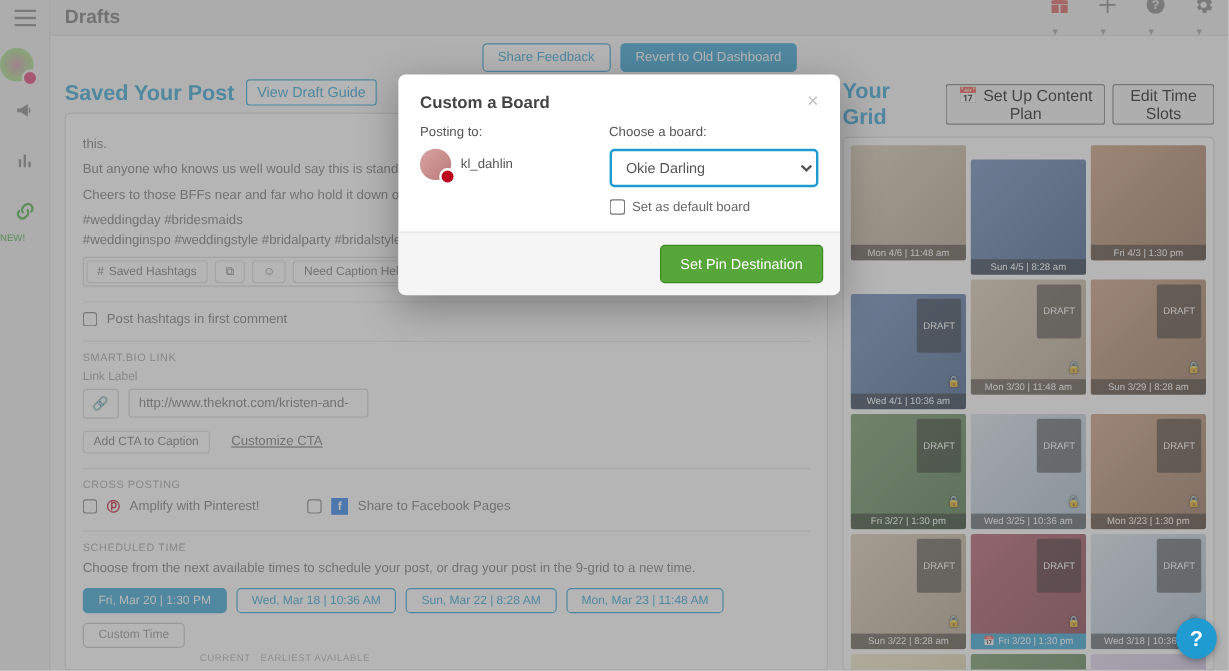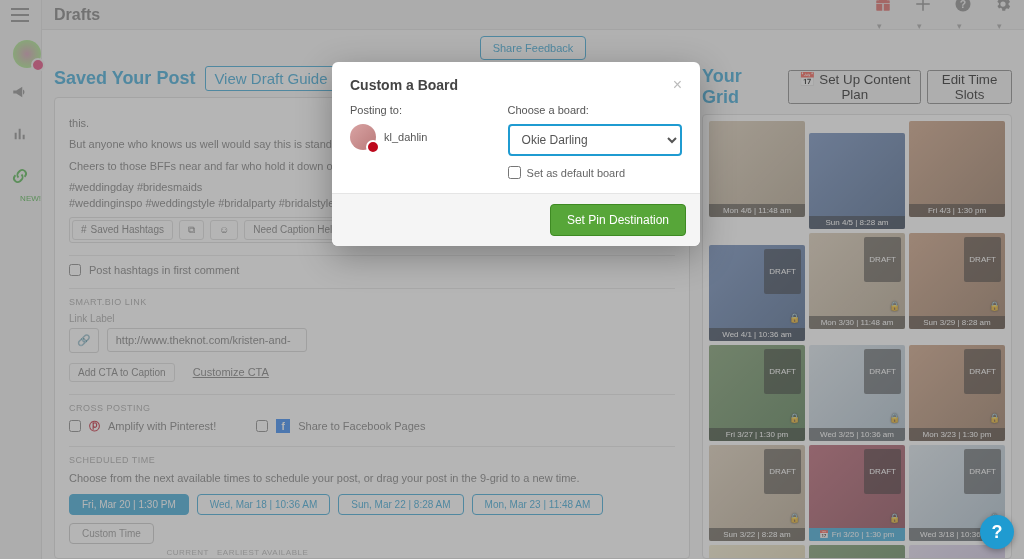--- a/index.html
+++ b/index.html
@@ -1,18 +1,18 @@
 <!DOCTYPE html>
 <html><head>
 <meta charset="utf-8">
 <style>
   * { box-sizing: border-box; margin:0; padding:0; font-family: -apple-system, Helvetica, Arial, sans-serif; }
   body { width:1024px; height:559px; background:#f5f5f5; overflow:hidden; position:relative; }
   
-  .leftrail { position:absolute; left:0; top:0; width:42px; height:559px; background:#eeeeee; border-right:1px solid #d9d9d9; display:flex; flex-direction:column; align-items:flex-end; }
+  .leftrail { position:absolute; left:0; top:0; width:42px; height:559px; background:#eeeeee; border-right:1px solid #d9d9d9; display:flex; flex-direction:column; align-items:flex-start; }
   .leftrail .hamburger { width:42px; height:30px; display:flex; align-items:center; justify-content:center; color:#7d7d7d; font-size:20px; }
   .leftrail .avatar { width:28px; height:28px; border-radius:50%; background:radial-gradient(circle,#cc8fa8,#8f6); margin-top:10px; position:relative; }
   .leftrail .avatar .ig { position:absolute; right:-4px; bottom:-4px; width:14px; height:14px; border-radius:50%; background:#e1306c; border:2px solid #eee; }
   .leftrail .ritem { width:42px; height:36px; display:flex; align-items:center; justify-content:center; color:#7d7d7d; font-size:16px; margin-top:6px; }
   .leftrail .new { color:#3aaa35; font-size:8px; text-align:center; }
   
   .topbar { position:absolute; left:42px; top:0; right:0; height:30px; background:#eaeaea; border-bottom:1px solid #d9d9d9; display:flex; align-items:center; padding:0 12px; }
   .topbar .title { color:#6b6b6b; font-size:16px; font-weight:600; }
   .topbar .spacer { flex:1; }
   .topbar .topicon { color:#8b8b8b; font-size:18px; margin-left:22px; position:relative; }
@@ -20,21 +20,21 @@
   
   .secondbar { position:absolute; left:42px; top:30px; right:0; height:36px; display:flex; align-items:center; justify-content:center; padding:0 12px; gap:8px; }
   .btn { border:1px solid #1f9bd1; color:#1f9bd1; background:#fff; border-radius:4px; font-size:11px; padding:5px 12px; cursor:pointer; }
   .btn.solid { background:#1f9bd1; color:#fff; }
   
   .maincols { position:absolute; left:42px; top:66px; right:0; bottom:0; display:flex; gap:12px; padding:0 12px 0 12px; }
   .leftcol { flex:1.1; display:flex; flex-direction:column; }
   .rightcol { width:310px; display:flex; flex-direction:column; }
   .panelhead { display:flex; align-items:center; gap:10px; margin-bottom:6px; }
   .panelhead h2 { color:#1f9bd1; font-size:18px; font-weight:600; }
-  .panelhead .smallbtn { border:1px solid #1f9bd1; color:#1f9bd1; background:#fff; border-radius:3px; font-size:15px; padding:3px 8px; cursor:pointer; }
+  .panelhead .smallbtn { border:1px solid #1f9bd1; color:#1f9bd1; background:#fff; border-radius:3px; font-size:12px; padding:3px 8px; cursor:pointer; }
   .panel { background:#fff; border:1px solid #d9d9d9; border-radius:4px; flex:1; min-height:0; }
   .leftpanel { padding:12px 14px; font-size:11px; color:#6b6b6b; overflow:hidden; }
   .leftpanel p { margin:6px 0; line-height:1.4; }
   .pillrow { display:flex; gap:6px; border:1px solid #d9d9d9; border-radius:3px; width:max-content; padding:2px; margin-top:4px; }
   .pill { border:1px solid #d9d9d9; border-radius:3px; padding:3px 8px; font-size:10px; color:#6b6b6b; background:#fff; display:flex; align-items:center; gap:4px; }
   .section { border-top:1px solid #e5e5e5; margin-top:12px; padding-top:8px; }
   .seclabel { font-size:9px; letter-spacing:0.5px; color:#9a9a9a; text-transform:uppercase; margin-bottom:6px; }
   .checkbox-row { display:flex; align-items:center; gap:8px; font-size:11px; color:#6b6b6b; }
   .checkbox-row input { width:12px; height:12px; }
   .field { border:1px solid #d0d0d0; border-radius:3px; padding:5px 8px; font-size:11px; color:#6b6b6b; background:#fff; }
@@ -138,20 +138,21 @@
   </div>
   <div class="topicon caret">
     <svg width="18" height="18" viewBox="0 0 24 24">
         <path fill="#7d7d7d" d="M19.4 13a7.5 7.5 0 0 0 0-2l2-1.6-2-3.4-2.4 1a7.4 7.4 0 0 0-1.7-1L15 3h-4l-.4 2.5a7.4 7.4 0 0 0-1.7 1l-2.4-1-2 3.4L6.6 11a7.5 7.5 0 0 0 0 2l-2 1.6 2 3.4 2.4-1a7.4 7.4 0 0 0 1.7 1L11 21h4l.4-2.5a7.4 7.4 0 0 0 1.7-1l2.4 1 2-3.4zM12 15.5A3.5 3.5 0 1 1 15.5 12 3.5 3.5 0 0 1 12 15.5z"></path>
       </svg>
   </div>
 </div>
 
 <div class="secondbar">
   <button class="btn">Share Feedback</button>
+  <button class="btn solid">Revert to Old Dashboard</button>
 </div>
 
 <div class="maincols">
 
   <div class="leftcol">
     <div class="panelhead">
       <h2>Saved Your Post</h2>
       <button class="smallbtn">View Draft Guide</button>
     </div>
     <div class="panel leftpanel">

